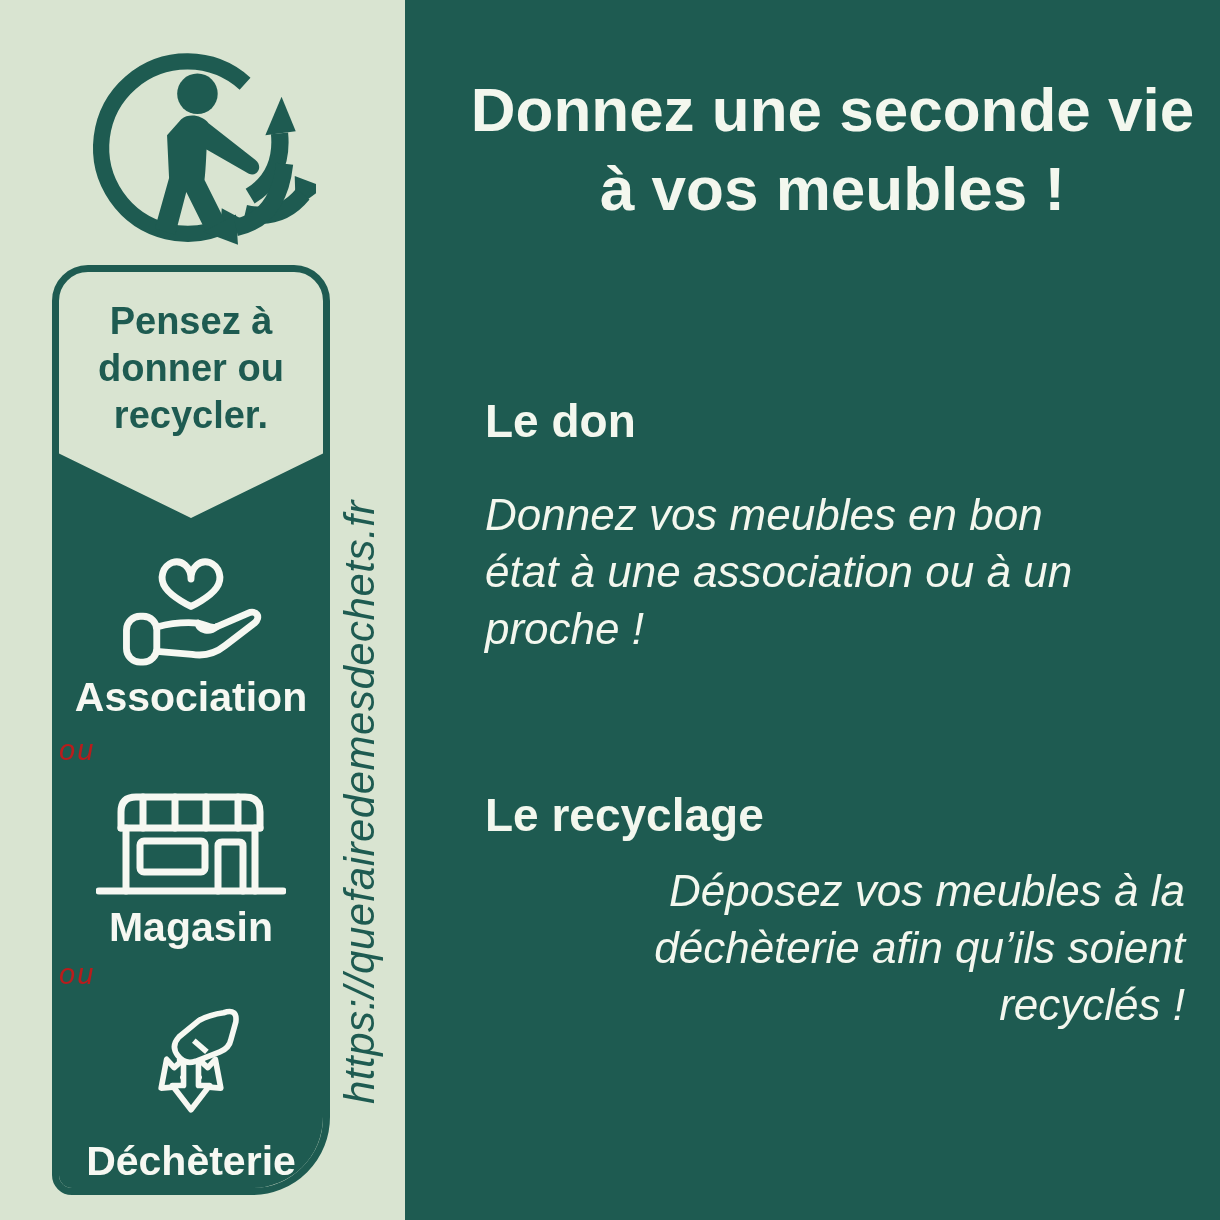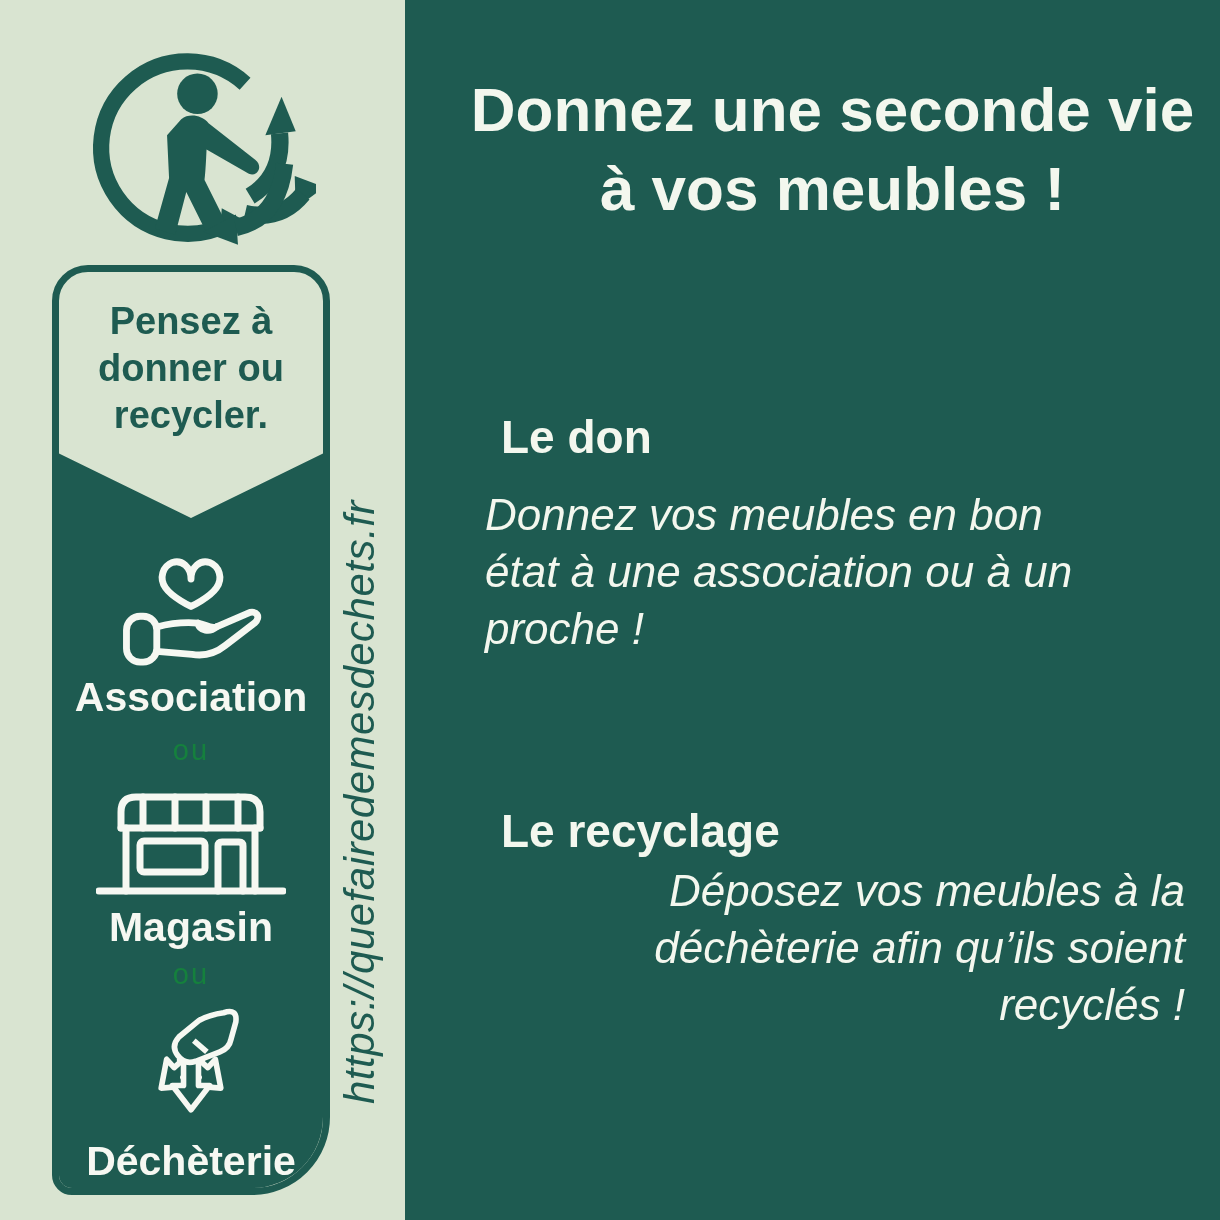--- a/index.html
+++ b/index.html
@@ -21,35 +21,35 @@
   .badge-text{
     position:absolute;left:0;top:26px;width:100%;text-align:center;
     color:#1e5b51;font-size:38px;line-height:47px;font-weight:bold;
   }
   .banner-item{position:absolute;left:0;width:100%;display:flex;justify-content:center;}
   .banner-label{
     position:absolute;left:0;width:100%;text-align:center;color:#f6f8f2;
     font-size:41px;font-weight:bold;
   }
   .banner-sep{
-    position:absolute;left:0;width:100%;text-align:center;color:#15803d;
-    font-size:29px;letter-spacing:2px;
+    position:absolute;left:0;width:100%;color:#b91c1c;
+    font-size:29px;font-style:italic;letter-spacing:2px;
   }
   .vertical-url{
     position:absolute;left:336px;top:1104px;width:620px;height:50px;
     transform:rotate(-90deg);transform-origin:0 0;
     color:#1e5b51;font-size:42px;font-style:italic;letter-spacing:.5px;white-space:nowrap;
   }
   
   .right-panel{position:absolute;left:405px;top:0;width:815px;height:1220px;background:#1e5b51;color:#f3f7ee;}
   .main-title{
     position:absolute;left:0;top:70px;width:100%;margin:0;text-align:center;
     font-size:62px;line-height:79px;font-weight:bold;color:#f3f7ee;padding-left:20px;
   }
-  .section-heading{position:absolute;left:80px;margin:16px;font-size:46px;font-weight:bold;color:#f3f7ee;}
+  .section-heading{position:absolute;left:80px;margin:0;font-size:46px;font-weight:bold;color:#f3f7ee;}
   .heading-don{top:394px;}
   .heading-recyclage{top:788px;}
   .section-body{
     position:absolute;left:80px;margin:0;width:700px;
     font-size:44px;line-height:57px;font-style:italic;color:#f3f7ee;
   }
   .body-don{top:474px;margin-top:12px;}
   .body-recyclage{top:862px;text-align:right;}
   svg{display:block;}
 </style>

